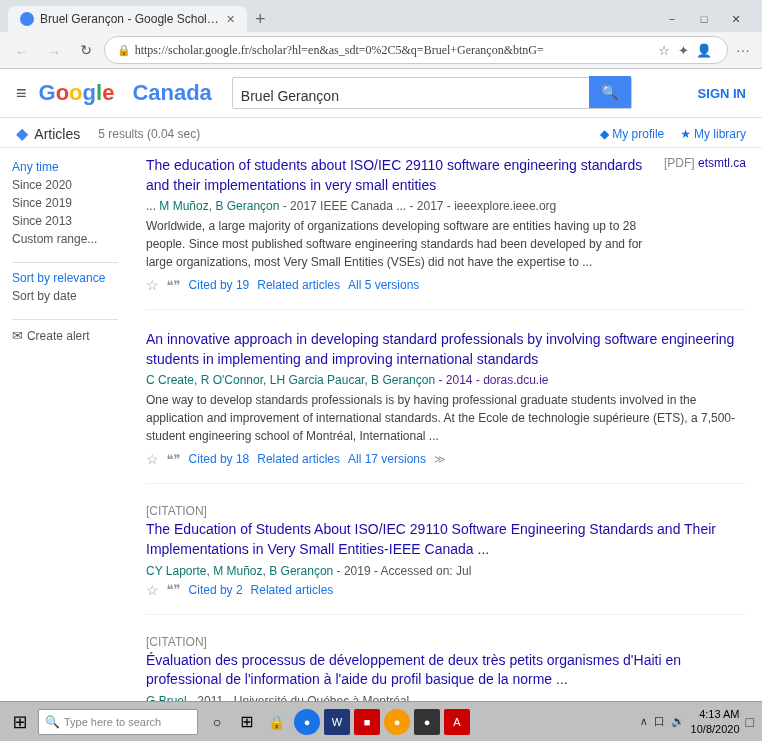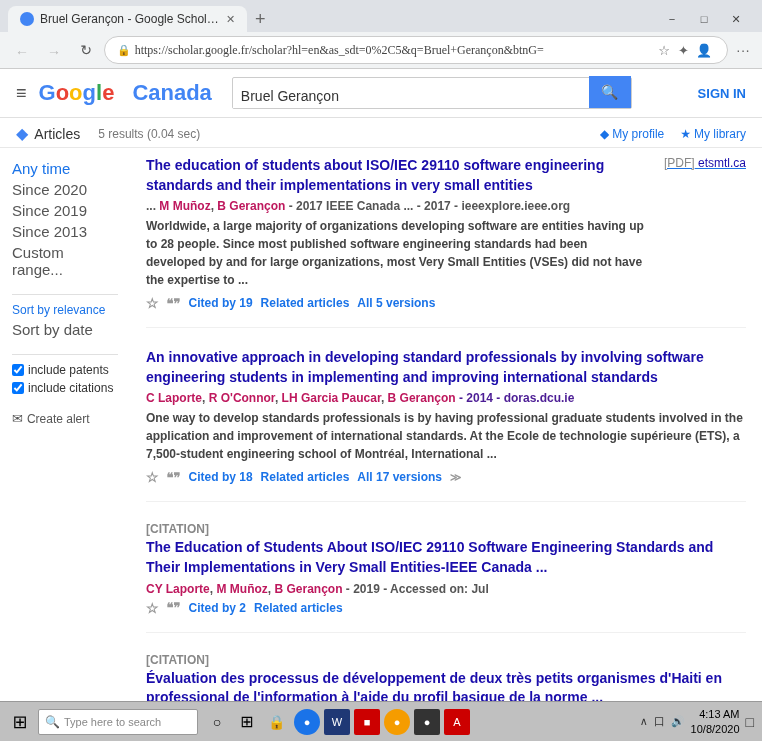--- a/index.html
+++ b/index.html
@@ -40,37 +40,37 @@
     .search-btn { background: #4285f4; border: none; padding: 0 12px; height: 32px; cursor: pointer; display: flex; align-items: center; justify-content: center; }
     .search-icon-svg { color: #fff; font-size: 14px; }
     .sign-in { margin-left: auto; font-size: 13px; color: #1a73e8; font-weight: bold; cursor: pointer; }
 
     
     .content-area { display: flex; height: calc(741px - 32px - 36px - 50px - 40px); }
 
     
     .sidebar { width: 130px; padding: 12px 12px; border-right: none; flex-shrink: 0; }
     .sidebar-section { margin-bottom: 16px; }
-    .sidebar-item { font-size: 15px; color: #1a73e8; cursor: pointer; margin-bottom: 4px; }
+    .sidebar-item { font-size: 12px; color: #1a73e8; cursor: pointer; margin-bottom: 4px; }
     .sidebar-item.active { color: #1a73e8; }
     .sidebar-divider { border: none; border-top: 1px solid #e0e0e0; margin: 8px 0; }
     .sidebar-label { font-size: 12px; color: #1a73e8; cursor: pointer; margin-bottom: 4px; }
     .sidebar-checkbox { display: flex; align-items: center; gap: 4px; font-size: 12px; color: #333; margin-bottom: 4px; cursor: pointer; }
     .sidebar-checkbox input { width: 12px; height: 12px; }
 
     
     .results-area { flex: 1; padding: 8px 16px; overflow-y: auto; }
 
     
     .result-item { margin-bottom: 20px; padding-bottom: 16px; border-bottom: 1px solid #f0f0f0; display: flex; gap: 0; }
-    .result-main { flex: 1; font-weight: bold; }
-    .result-pdf { min-width: 100px; text-align: right; font-size: 12px; color: #1a73e8; cursor: pointer; text-decoration: underline; }
+    .result-main { flex: 1; }
+    .result-pdf { min-width: 100px; text-align: right; font-size: 12px; color: #1a73e8; cursor: pointer; }
     .result-title { font-size: 14px; color: #1a0dab; cursor: pointer; line-height: 1.4; margin-bottom: 4px; }
     .result-authors { font-size: 12px; color: #555; margin-bottom: 4px; }
-    .result-authors a { color: #be185d; text-decoration: none; cursor: pointer; }
+    .result-authors a { color: #0f766e; text-decoration: none; cursor: pointer; }
     .result-snippet { font-size: 12px; color: #444; line-height: 1.5; margin-bottom: 6px; }
     .result-actions { display: flex; align-items: center; gap: 8px; font-size: 12px; color: #777; }
 
     
     .taskbar { position: fixed; bottom: 0; left: 0; width: 762px; height: 40px; background: #c0c0c0; border-top: 1px solid #999; display: flex; align-items: center; padding: 0 4px; gap: 2px; z-index: 100; }
     .taskbar-start { width: 32px; height: 32px; display: flex; align-items: center; justify-content: center; background: transparent; cursor: pointer; }
     .taskbar-search { display: flex; align-items: center; background: #fff; border: 1px solid #999; height: 26px; width: 160px; border-radius: 2px; padding: 0 6px; gap: 4px; }
     .taskbar-search-text { font-size: 11px; color: #888; }
     .taskbar-icons { display: flex; align-items: center; gap: 4px; padding: 0 4px; }
     .taskbar-icon { width: 26px; height: 26px; display: flex; align-items: center; justify-content: center; cursor: pointer; border-radius: 2px; font-size: 14px; }
@@ -160,30 +160,20 @@
       <div class="sidebar-item" style="color:#555;">Since 2019</div>
       <div class="sidebar-item" style="color:#555;">Since 2013</div>
       <div class="sidebar-item" style="color:#555;">Custom range...</div>
     </div>
     <hr class="sidebar-divider">
     <div class="sidebar-section">
       <div class="sidebar-label">Sort by relevance</div>
       <div class="sidebar-item" style="color:#555;">Sort by date</div>
     </div>
     <hr class="sidebar-divider">
-    <div class="sidebar-section">
-      <label class="sidebar-checkbox">
-        <input type="checkbox" checked="" style="">
-        <span>include patents</span>
-      </label>
-      <label class="sidebar-checkbox">
-        <input type="checkbox" checked="" style="">
-        <span>include citations</span>
-      </label>
-    </div>
     <div style="display:flex;align-items:center;gap:4px;margin-top:4px;cursor:pointer;">
       <span style="font-size:13px;color:#555;">✉</span>
       <span style="font-size:12px;color:#555;">Create alert</span>
     </div>
   </div>
 
   <div class="results-area">
 
     <div class="result-item">
       <div class="result-main">
@@ -203,21 +193,21 @@
       <div class="result-pdf">
         <span style="font-size:12px;color:#888;">[PDF]</span>
         <span style="font-size:12px;color:#1a0dab;"> etsmtl.ca</span>
       </div>
     </div>
 
     <div class="result-item">
       <div class="result-main">
         <div class="result-title">An innovative approach in developing standard professionals by involving software engineering students in implementing and improving international standards</div>
         <div class="result-authors">
-          <a>C Laporte</a>, <a>R O'Connor</a>, <a>LH Garcia Paucar</a>, <a>B Gerançon</a><span style="color:#4c1d95;"> - 2014 - doras.dcu.ie</span>
+          <a>C Create</a>, <a>R O'Connor</a>, <a>LH Garcia Paucar</a>, <a>B Gerançon</a><span style="color:#4c1d95;"> - 2014 - doras.dcu.ie</span>
         </div>
         <div class="result-snippet">One way to develop standards professionals is by having professional graduate students involved in the application and improvement of international standards. At the Ecole de technologie supérieure (ETS), a 7,500-student engineering school of Montréal, International ...</div>
         <div class="result-actions">
           <span style="font-size:14px;color:#999;cursor:pointer;">☆</span>
           <span style="font-size:13px;color:#999;cursor:pointer;">❝❞</span>
           <span class="cite-count">Cited by 18</span>
           <span style="color:#1a73e8;cursor:pointer;">Related articles</span>
           <span style="color:#1a73e8;cursor:pointer;">All 17 versions</span>
           <span style="color:#999;font-size:11px;">≫</span>
         </div>

